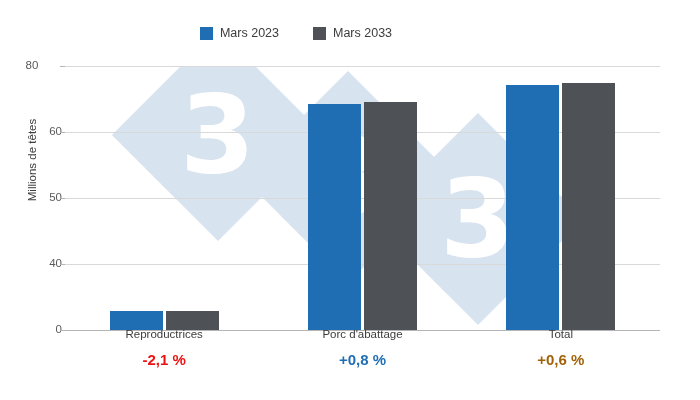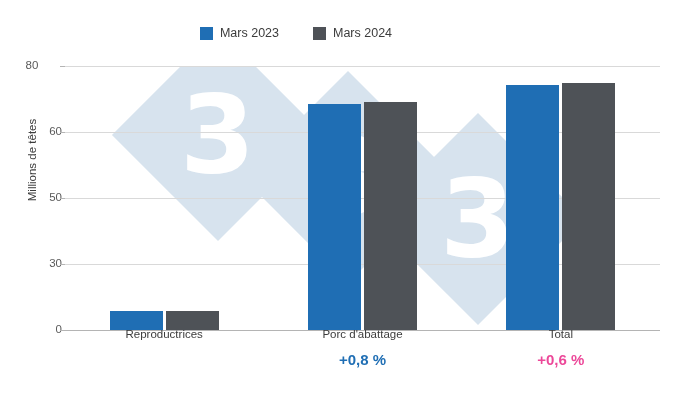--- a/index.html
+++ b/index.html
@@ -192,21 +192,21 @@
 
 <div id="chart-root">
 
   <div class="legend">
     <div class="legend-item">
       <span class="legend-swatch" style="background-color: rgb(31, 110, 180);"></span>
       <span class="legend-label">Mars 2023</span>
     </div>
     <div class="legend-item">
       <span class="legend-swatch" style="background-color: rgb(78, 82, 87);"></span>
-      <span class="legend-label">Mars 2024</span>
+      <span class="legend-label">Mars 2033</span>
     </div>
   </div>
 
   <div class="watermark">
     <div class="wm-tile wm-1">
       <span>3</span>
     </div>
     <div class="wm-tile wm-2">
       <span>3</span>
     </div>
@@ -220,21 +220,21 @@
   <div class="gridline" style="top: 264px; background: rgb(180, 180, 180);"></div>
       <div class="gridline" style="top: 198px;"></div>
       <div class="gridline" style="top: 132px;"></div>
       <div class="gridline" style="top: 66px;"></div>
       <div class="gridline" style="top: 0px;"></div>
     </div>
 
   <div class="y-ticks" id="y-axis">
       <div class="y-tick-label" style="top: 324px;">0</div>
       <div class="y-tick-mark" style="top: 330px;"></div>
-      <div class="y-tick-label" style="top: 258px;">30</div>
+      <div class="y-tick-label" style="top: 258px;">40</div>
       <div class="y-tick-mark" style="top: 264px;"></div>
       <div class="y-tick-label" style="top: 192px;">50</div>
       <div class="y-tick-mark" style="top: 198px;"></div>
       <div class="y-tick-label" style="top: 126px;">60</div>
       <div class="y-tick-mark" style="top: 132px;"></div>
       <div class="y-tick-label" style="top: 60px; text-align: center;">80</div>
       <div class="y-tick-mark" style="top: 66px;"></div>
     </div>
   <div class="y-axis-title">Millions de têtes</div>
 
@@ -243,24 +243,25 @@
       <div class="bar" title="Mars 2024 — Reproductrices: 5.7" style="width: 53px; height: 18.81px; background: rgb(78, 82, 87); left: 100.667px;"></div>
       <div class="bar" title="Mars 2023 — Porc d'abattage: 68.5" style="width: 53px; height: 226.05px; background: rgb(31, 110, 180); left: 243px;"></div>
       <div class="bar" title="Mars 2024 — Porc d'abattage: 69" style="width: 53px; height: 227.7px; background: rgb(78, 82, 87); left: 299px;"></div>
       <div class="bar" title="Mars 2023 — Total: 74.3" style="width: 53px; height: 245.19px; background: rgb(31, 110, 180); left: 441.333px;"></div>
       <div class="bar" title="Mars 2024 — Total: 74.8" style="width: 53px; height: 246.84px; background: rgb(78, 82, 87); left: 497.333px;"></div>
     </div>
 
   <div class="x-labels" id="x-labels">
       <div class="x-group" style="left: -0.833333px; width: 200px; top: 0px;">
         <div class="x-group-name">Reproductrices</div>
+        <div class="x-group-delta" style="color: rgb(238, 17, 17);">-2,1 %</div>
       </div>
       <div class="x-group" style="left: 197.5px; width: 200px; top: 0px;">
         <div class="x-group-name">Porc d'abattage</div>
         <div class="x-group-delta" style="color: rgb(31, 110, 180);">+0,8 %</div>
       </div>
       <div class="x-group" style="left: 395.833px; width: 200px; top: 0px;">
         <div class="x-group-name">Total</div>
-        <div class="x-group-delta" style="color: #ec4899;">+0,6 %</div>
+        <div class="x-group-delta" style="color: #a16207;">+0,6 %</div>
       </div>
     </div>
 
 </div>
 
 </body></html>

